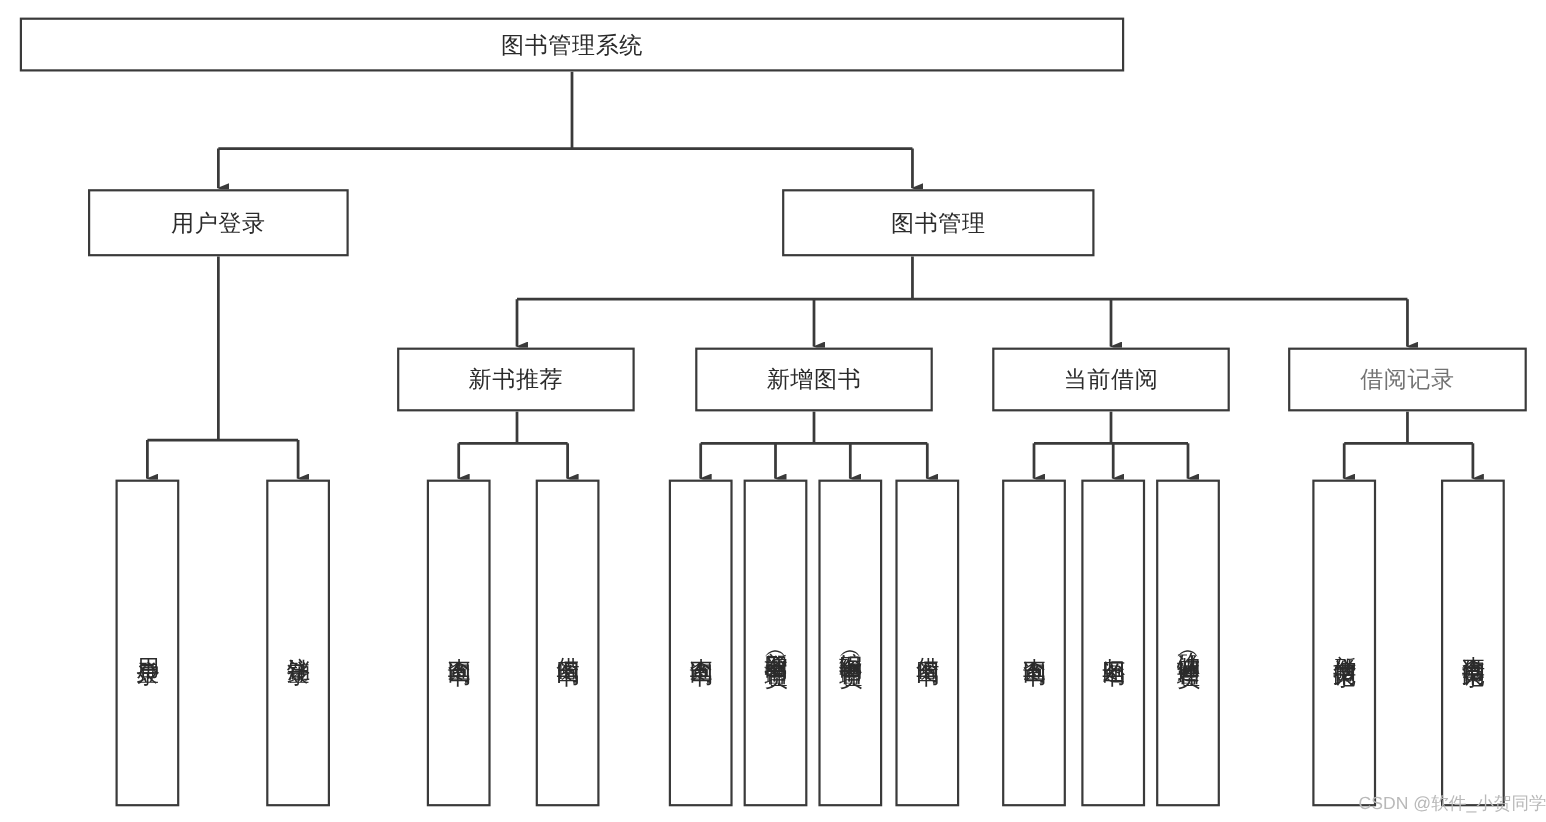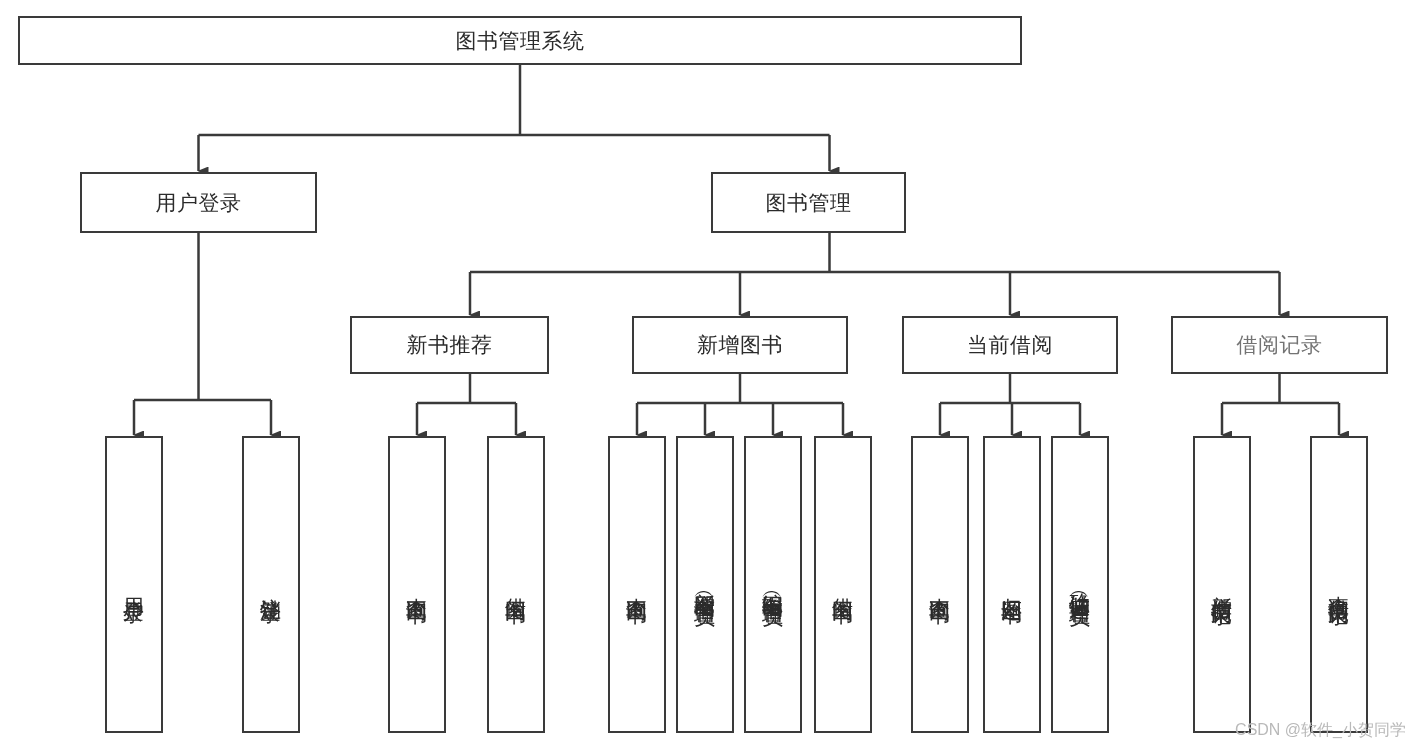--- a/index.html
+++ b/index.html
@@ -116,24 +116,24 @@
       </g>
   </svg>
 
   <div id="node-layer">
       <div class="node horiz" style="left: 18px; top: 16px; width: 1004px; height: 49px; border-color: rgb(58, 58, 58); color: rgb(43, 43, 43);">
         <span class="label">图书管理系统</span>
       </div>
       <div class="node horiz" style="left: 80px; top: 172px; width: 237px; height: 61px; border-color: rgb(58, 58, 58); color: rgb(43, 43, 43);">
         <span class="label">用户登录</span>
       </div>
-      <div class="node horiz" style="left: 711px; top: 172px; width: 195px; height: 61px; border-color: rgb(58, 58, 58); color: rgb(43, 43, 43);">
+      <div class="node horiz" style="left: 711px; top: 172px; width: 284px; height: 61px; border-color: rgb(58, 58, 58); color: rgb(43, 43, 43);">
         <span class="label">图书管理</span>
       </div>
-      <div class="node horiz" style="left: 350px; top: 316px; width: 199px; height: 58px; border-color: rgb(58, 58, 58); color: rgb(43, 43, 43);">
+      <div class="node horiz" style="left: 361px; top: 316px; width: 216px; height: 58px; border-color: rgb(58, 58, 58); color: rgb(43, 43, 43);">
         <span class="label">新书推荐</span>
       </div>
       <div class="node horiz" style="left: 632px; top: 316px; width: 216px; height: 58px; border-color: rgb(58, 58, 58); color: rgb(43, 43, 43);">
         <span class="label">新增图书</span>
       </div>
       <div class="node horiz" style="left: 902px; top: 316px; width: 216px; height: 58px; border-color: rgb(58, 58, 58); color: rgb(43, 43, 43);">
         <span class="label">当前借阅</span>
       </div>
       <div class="node horiz" style="left: 1171px; top: 316px; width: 217px; height: 58px; border-color: rgb(58, 58, 58); color: #737373;">
         <span class="label">借阅记录</span>

